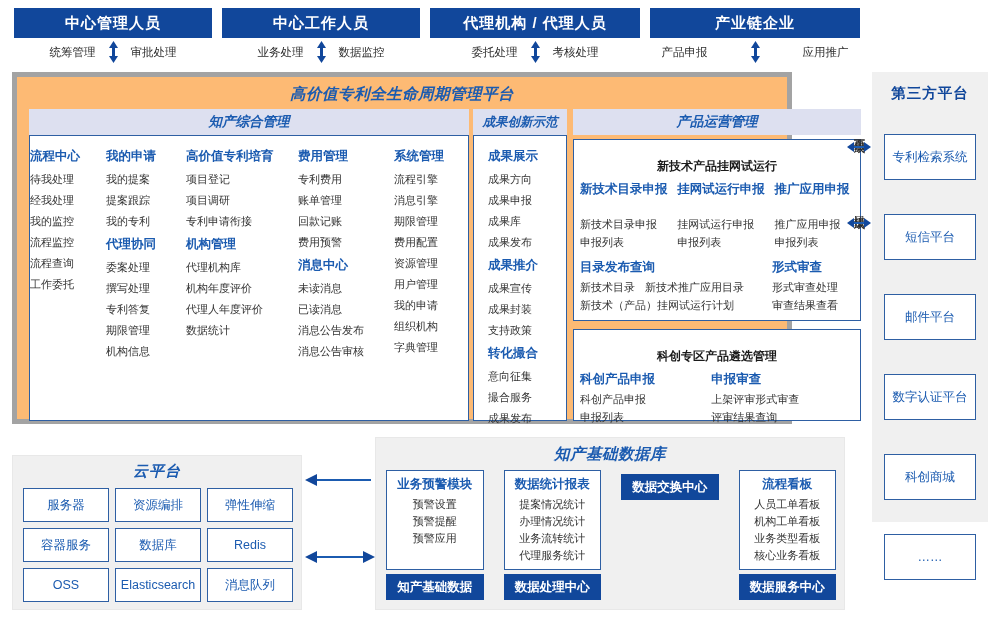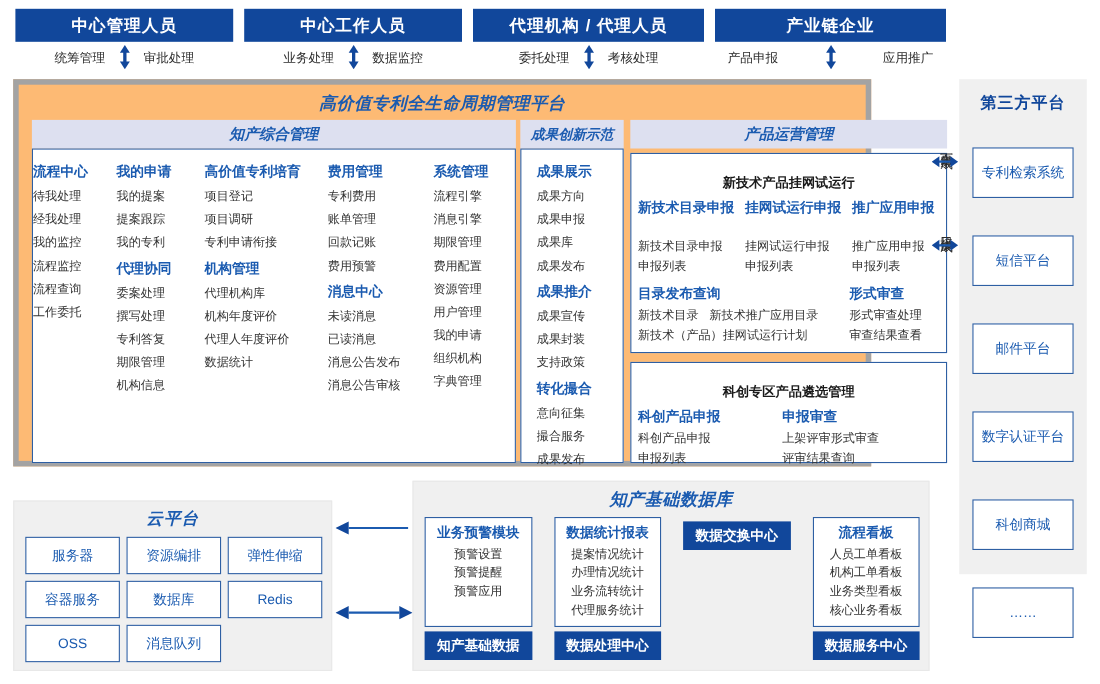--- a/index.html
+++ b/index.html
@@ -427,20 +427,23 @@
         <div class="cloud-cell">
           <span>数据库</span>
         </div>
         <div class="cloud-cell">
           <span>Redis</span>
         </div>
         <div class="cloud-cell">
           <span>OSS</span>
         </div>
         <div class="cloud-cell">
+          <span>Elasticsearch</span>
+        </div>
+        <div class="cloud-cell">
           <span>消息队列</span>
         </div>
       </div>
   </div>
 
   <div class="db">
     <div class="db-title">知产基础数据库</div>
     <div class="db-cols" id="db-cols">
         <div class="db-col">
           <div class="db-box">

